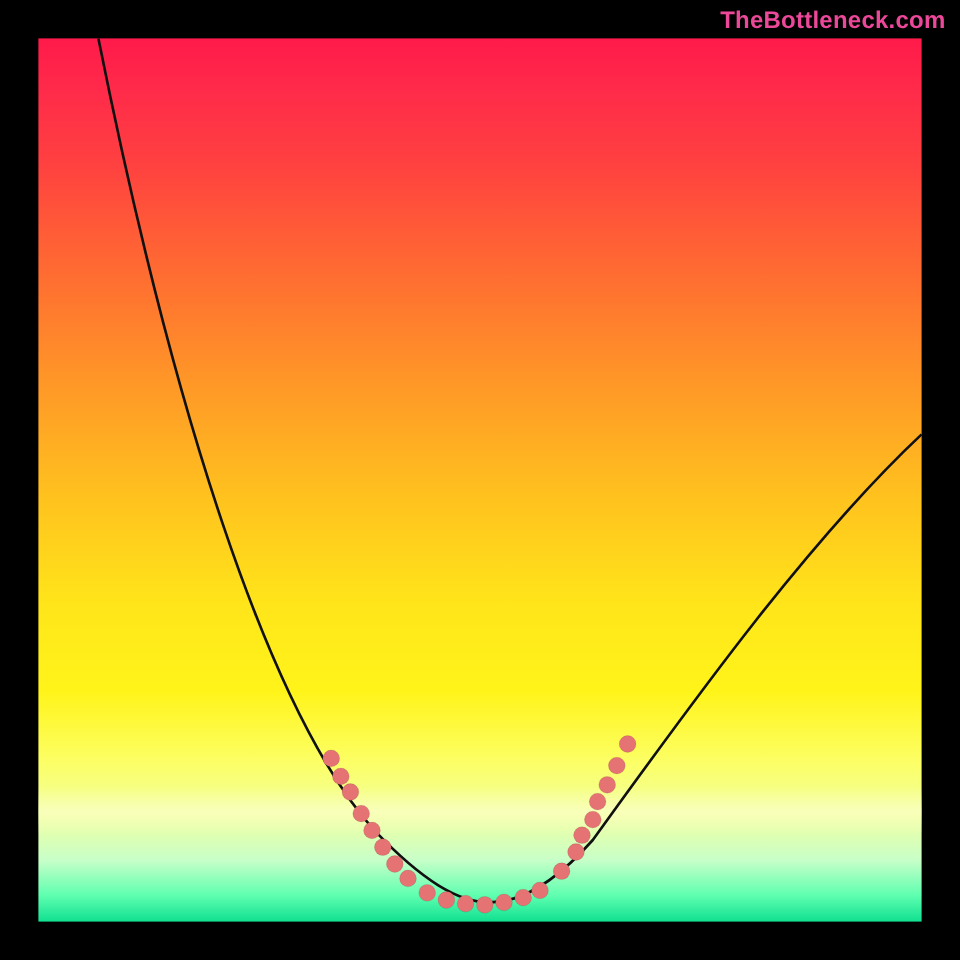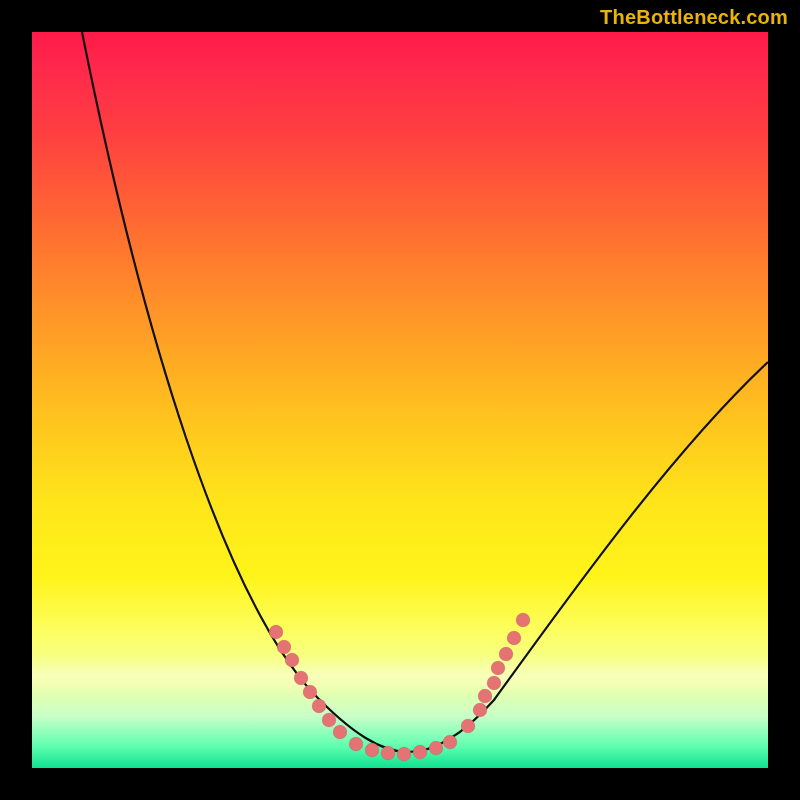--- a/index.html
+++ b/index.html
@@ -39,21 +39,21 @@
     right: 0;
     bottom: 72px;
     height: 40px;
     background: linear-gradient(to bottom, rgba(255,255,255,0) 0%, rgba(255,255,210,0.55) 50%, rgba(255,255,210,0) 100%);
     pointer-events: none;
   }
   .watermark {
     position: absolute;
     top: 6px;
     right: 12px;
-    color: #eab308;
+    color: #ec4899;
     font-weight: 600;
     font-size: 20px;
     letter-spacing: 0.2px;
     z-index: 20;
   }
   svg.curve {
     position: absolute;
     left: 0;
     top: 0;
     width: 736px;

